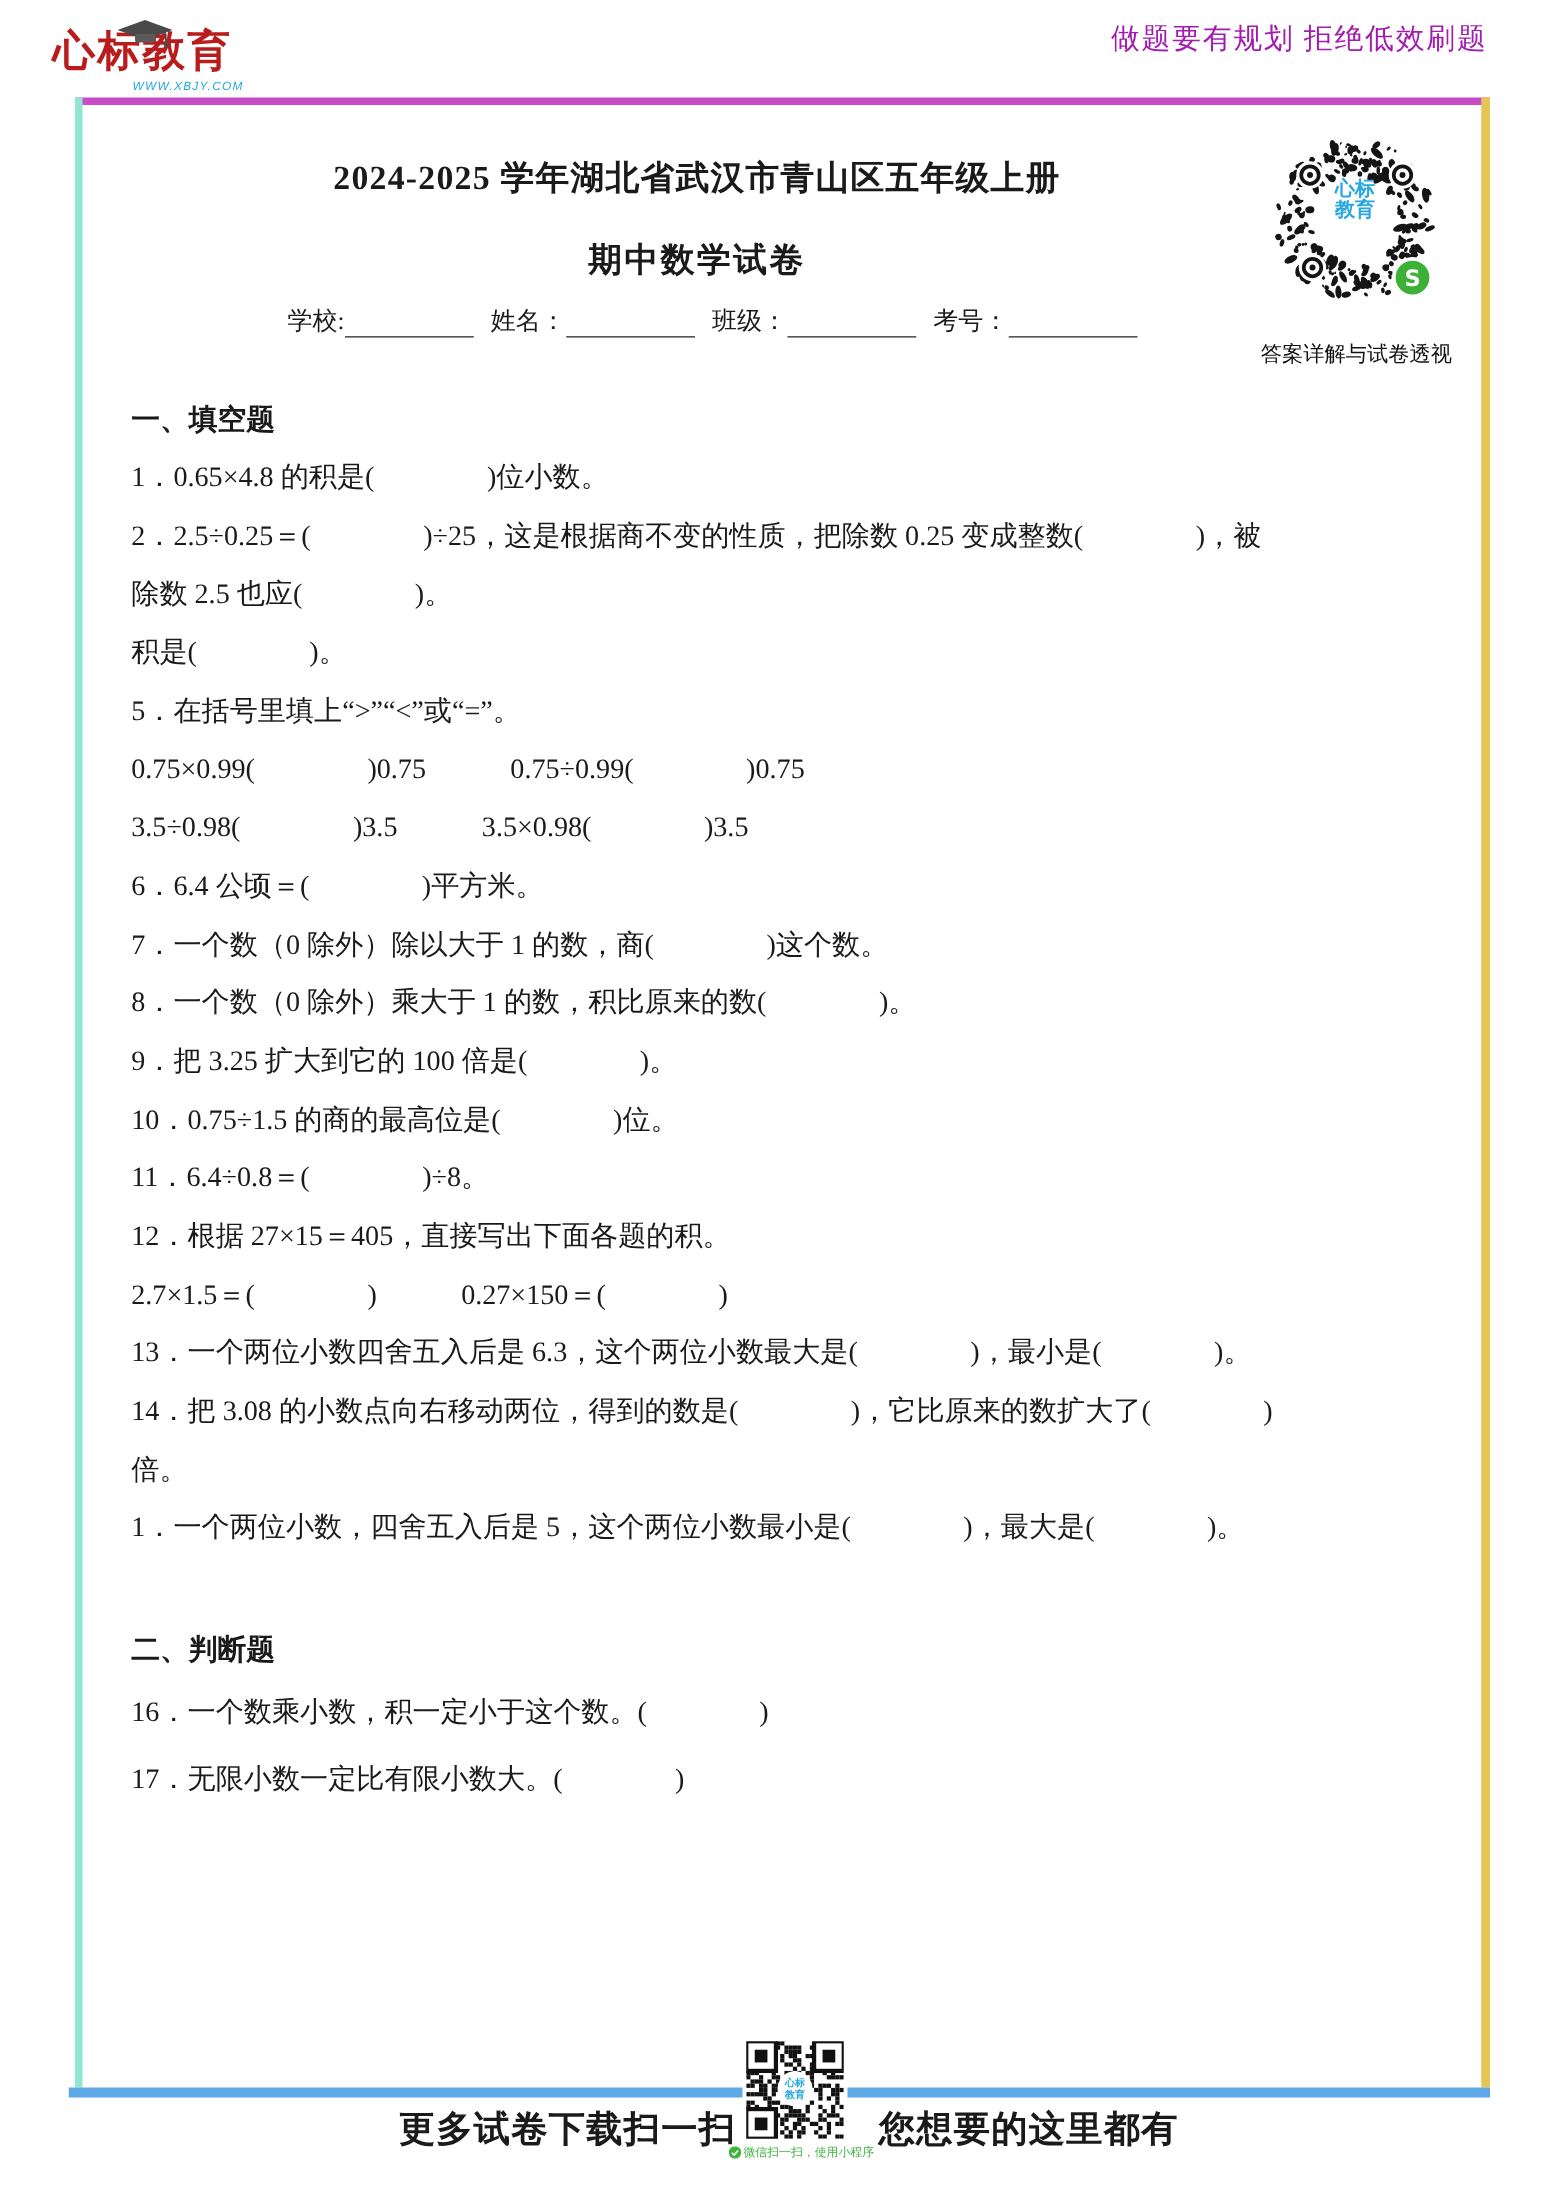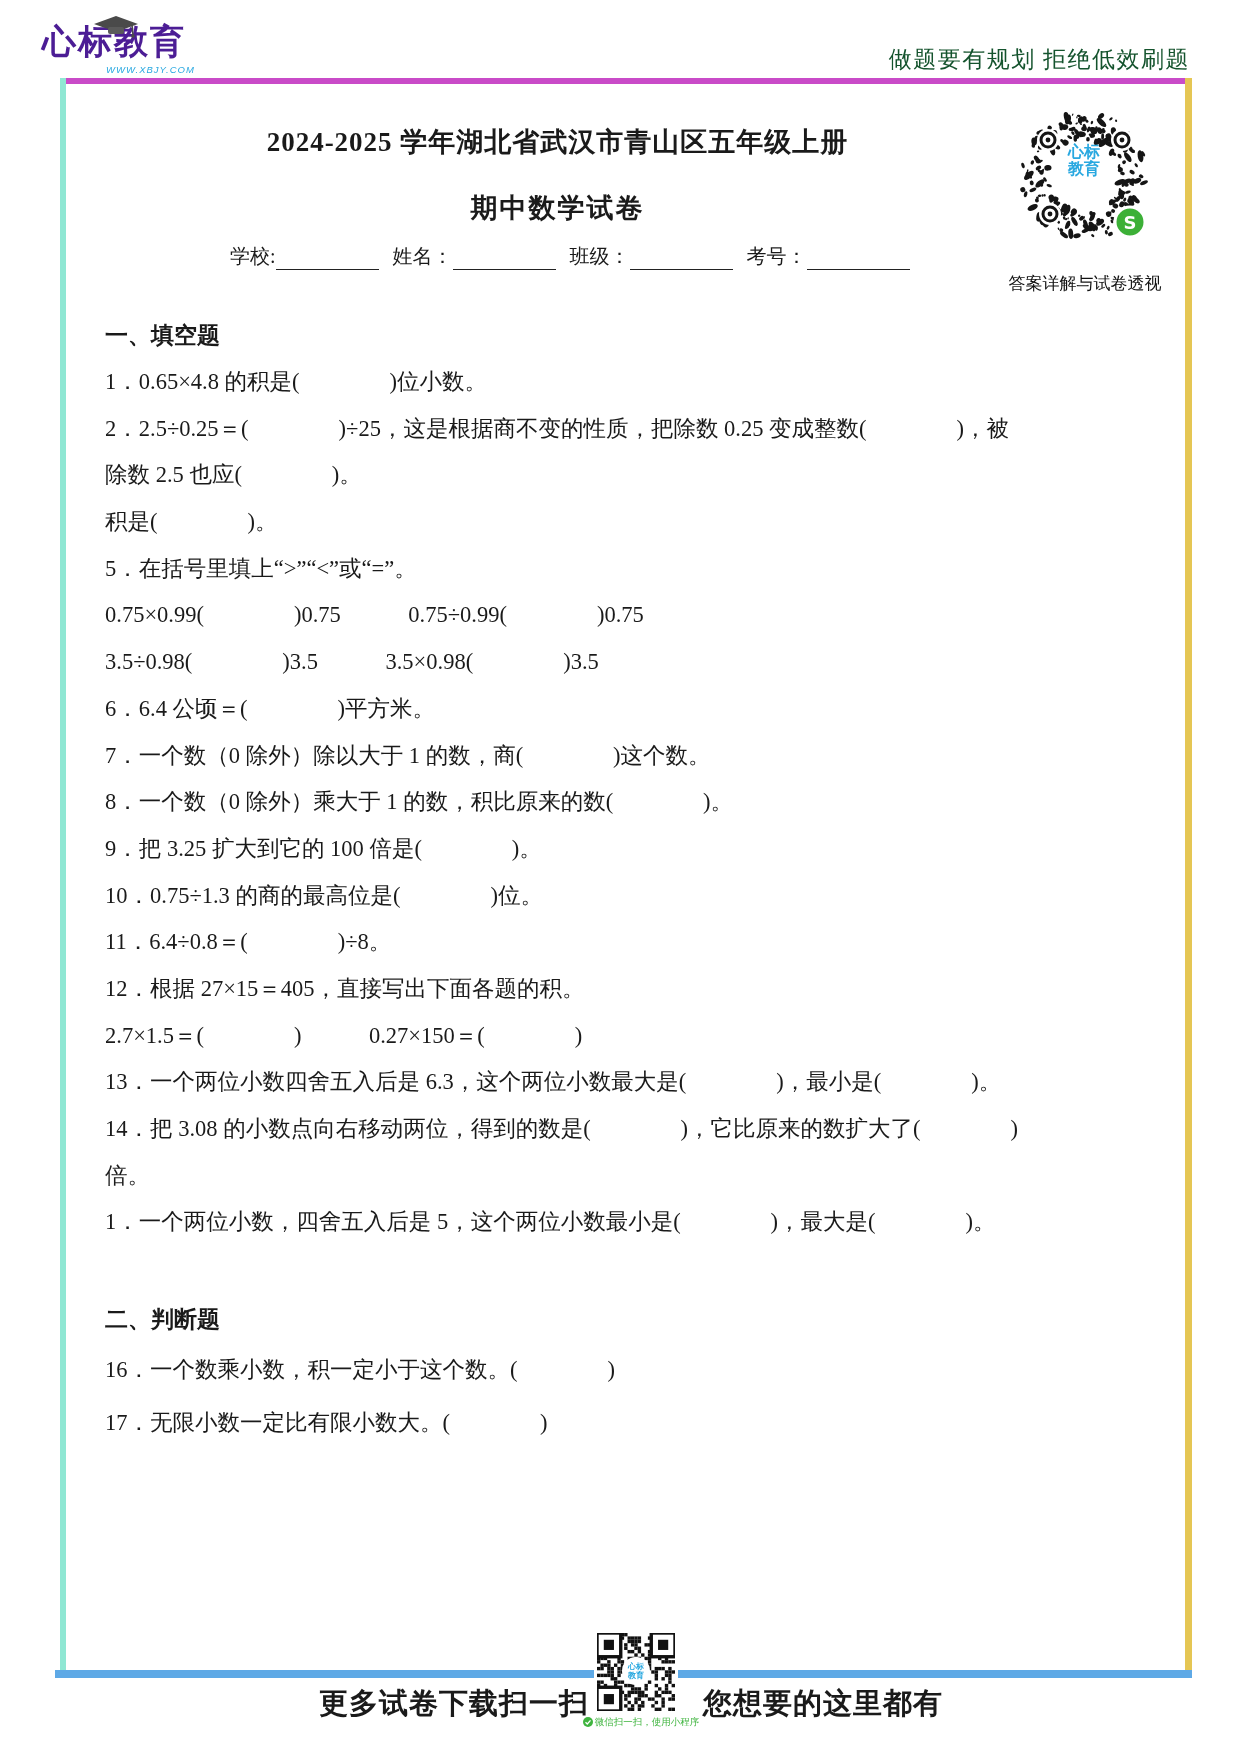--- a/index.html
+++ b/index.html
@@ -3,25 +3,25 @@
 <meta charset="utf-8">
 <style>
   html,body{margin:0;padding:0;}
   body{width:1240px;height:1754px;background:#ffffff;position:relative;overflow:hidden;
        font-family:"Liberation Serif","DejaVu Serif",serif;color:#1a1a1a;}
   .abs{position:absolute;}
 
   
   .logo-wrap{left:42px;top:24px;width:260px;height:52px;}
   .logo-text{font-family:"Liberation Sans","DejaVu Sans",sans-serif;font-weight:bold;
-             font-size:34px;color:#4c1d95;letter-spacing:2px;line-height:1;}
+             font-size:34px;color:#b91c1c;letter-spacing:2px;line-height:1;}
   .logo-url{position:absolute;left:64px;top:40px;font-size:9.5px;font-style:italic;
             color:#29a8e0;letter-spacing:1px;font-family:"Liberation Sans","DejaVu Sans",sans-serif;}
   .logo-cap{position:absolute;left:50px;top:-10px;}
-  .slogan{right:50px;top:44px;font-size:23px;letter-spacing:1.5px;color:#14532d;}
+  .slogan{right:50px;top:15px;font-size:23px;letter-spacing:1.5px;color:#a21caf;}
 
   
   .frame-top{left:60px;top:78px;width:1132px;height:6px;background:#c94bc8;}
   .frame-left{left:60px;top:78px;width:6px;height:1592px;background:#8fe7d3;}
   .frame-right{left:1185px;top:78px;width:7px;height:1592px;background:#e5c654;}
   .frame-bottom{left:55px;top:1670px;width:1137px;height:8px;background:#5ea9e6;}
 
   
   .title-block{left:105px;top:124px;width:905px;text-align:center;}
   .title1{font-size:27px;font-weight:bold;letter-spacing:1px;text-align:center;}
@@ -362,21 +362,21 @@
         <div class="qline">2．2.5÷0.25＝(　　　　)÷25，这是根据商不变的性质，把除数 0.25 变成整数(　　　　)，被</div>
         <div class="qline">除数 2.5 也应(　　　　)。</div>
         <div class="qline">积是(　　　　)。</div>
         <div class="qline">5．在括号里填上“&gt;”“&lt;”或“=”。</div>
         <div class="qline">0.75×0.99(　　　　)0.75　　　0.75÷0.99(　　　　)0.75</div>
         <div class="qline">3.5÷0.98(　　　　)3.5　　　3.5×0.98(　　　　)3.5</div>
         <div class="qline">6．6.4 公顷＝(　　　　)平方米。</div>
         <div class="qline">7．一个数（0 除外）除以大于 1 的数，商(　　　　)这个数。</div>
         <div class="qline">8．一个数（0 除外）乘大于 1 的数，积比原来的数(　　　　)。</div>
         <div class="qline">9．把 3.25 扩大到它的 100 倍是(　　　　)。</div>
-        <div class="qline">10．0.75÷1.3 的商的最高位是(　　　　)位。</div>
+        <div class="qline">10．0.75÷1.5 的商的最高位是(　　　　)位。</div>
         <div class="qline">11．6.4÷0.8＝(　　　　)÷8。</div>
         <div class="qline">12．根据 27×15＝405，直接写出下面各题的积。</div>
         <div class="qline">2.7×1.5＝(　　　　)　　　0.27×150＝(　　　　)</div>
         <div class="qline">13．一个两位小数四舍五入后是 6.3，这个两位小数最大是(　　　　)，最小是(　　　　)。</div>
         <div class="qline">14．把 3.08 的小数点向右移动两位，得到的数是(　　　　)，它比原来的数扩大了(　　　　)</div>
         <div class="qline">倍。</div>
         <div class="qline">1．一个两位小数，四舍五入后是 5，这个两位小数最小是(　　　　)，最大是(　　　　)。</div>
       </div>
   </div>
   <div class="sec2">

